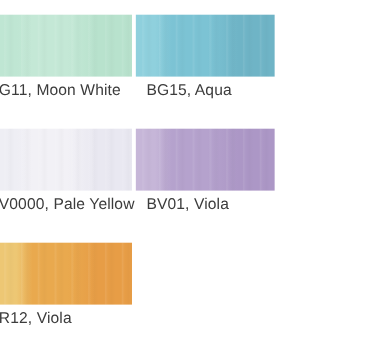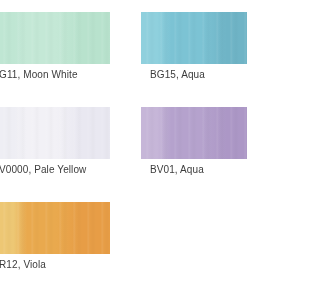--- a/index.html
+++ b/index.html
@@ -18,21 +18,21 @@
     position: relative;
     width: 247px;
     height: 296px;
   }
   .swatch-cell {
     position: absolute;
     width: 110px;
     height: 95px;
   }
   .swatch-cell.col-left  { left: -2px; }
-  .swatch-cell.col-right { left: 141px; text-decoration: underline; }
+  .swatch-cell.col-right { left: 113px; text-decoration: underline; }
   .swatch-cell.row-0 { top: 12px; }
   .swatch-cell.row-1 { top: 107px; }
   .swatch-cell.row-2 { top: 202px; }
 
   .swatch-chip {
     position: relative;
     width: 112px;
     height: 52px;
     overflow: hidden;
   }
@@ -45,21 +45,21 @@
   }
   .swatch-streaks {
     position: absolute;
     inset: 0;
     opacity: 0.5;
   }
   .swatch-label {
     position: absolute;
     top: 58px;
     left: 0;
-    font-size: 10px;
+    font-size: 13px;
     line-height: 10px;
     color: #3c3c3c;
     white-space: nowrap;
     letter-spacing: 0.1px;
   }
   .swatch-cell.col-left .swatch-label {
     left: 1px;
   }
   .swatch-cell.col-right .swatch-label {
     left: 9px;
@@ -92,21 +92,21 @@
       <div class="swatch-streaks" style="background: repeating-linear-gradient(90deg, rgba(255, 255, 255, 0) 0px, rgba(255, 255, 255, 0) 5px, rgba(255, 255, 255, 0.16) 6px, rgba(255, 255, 255, 0) 8px, rgba(0, 0, 0, 0.035) 11px, rgba(255, 255, 255, 0) 14px);"></div>
     </div>
     <div class="swatch-label">V0000, Pale Yellow</div>
   </div>
 
   <div class="swatch-cell col-right row-1">
     <div class="swatch-chip">
       <div class="swatch-grad" style="background: linear-gradient(90deg, rgb(198, 182, 216) 0%, rgb(198, 182, 216) 14%, rgb(181, 162, 205) 26%, rgb(181, 162, 205) 52%, rgb(172, 151, 198) 74%, rgb(172, 151, 198) 100%);"></div>
       <div class="swatch-streaks" style="background: repeating-linear-gradient(90deg, rgba(255, 255, 255, 0) 0px, rgba(255, 255, 255, 0) 5px, rgba(255, 255, 255, 0.16) 6px, rgba(255, 255, 255, 0) 8px, rgba(0, 0, 0, 0.035) 11px, rgba(255, 255, 255, 0) 14px);"></div>
     </div>
-    <div class="swatch-label">BV01, Aqua</div>
+    <div class="swatch-label">BV01, Viola</div>
   </div>
 
   <div class="swatch-cell col-left row-2">
     <div class="swatch-chip">
       <div class="swatch-grad" style="background: linear-gradient(90deg, rgb(237, 199, 116) 0%, rgb(237, 199, 116) 14%, rgb(233, 169, 78) 26%, rgb(233, 169, 78) 52%, rgb(231, 157, 70) 74%, rgb(231, 157, 70) 100%);"></div>
       <div class="swatch-streaks" style="background: repeating-linear-gradient(90deg, rgba(255, 255, 255, 0) 0px, rgba(255, 255, 255, 0) 5px, rgba(255, 255, 255, 0.16) 6px, rgba(255, 255, 255, 0) 8px, rgba(0, 0, 0, 0.035) 11px, rgba(255, 255, 255, 0) 14px);"></div>
     </div>
     <div class="swatch-label">R12, Viola</div>
   </div>
 

